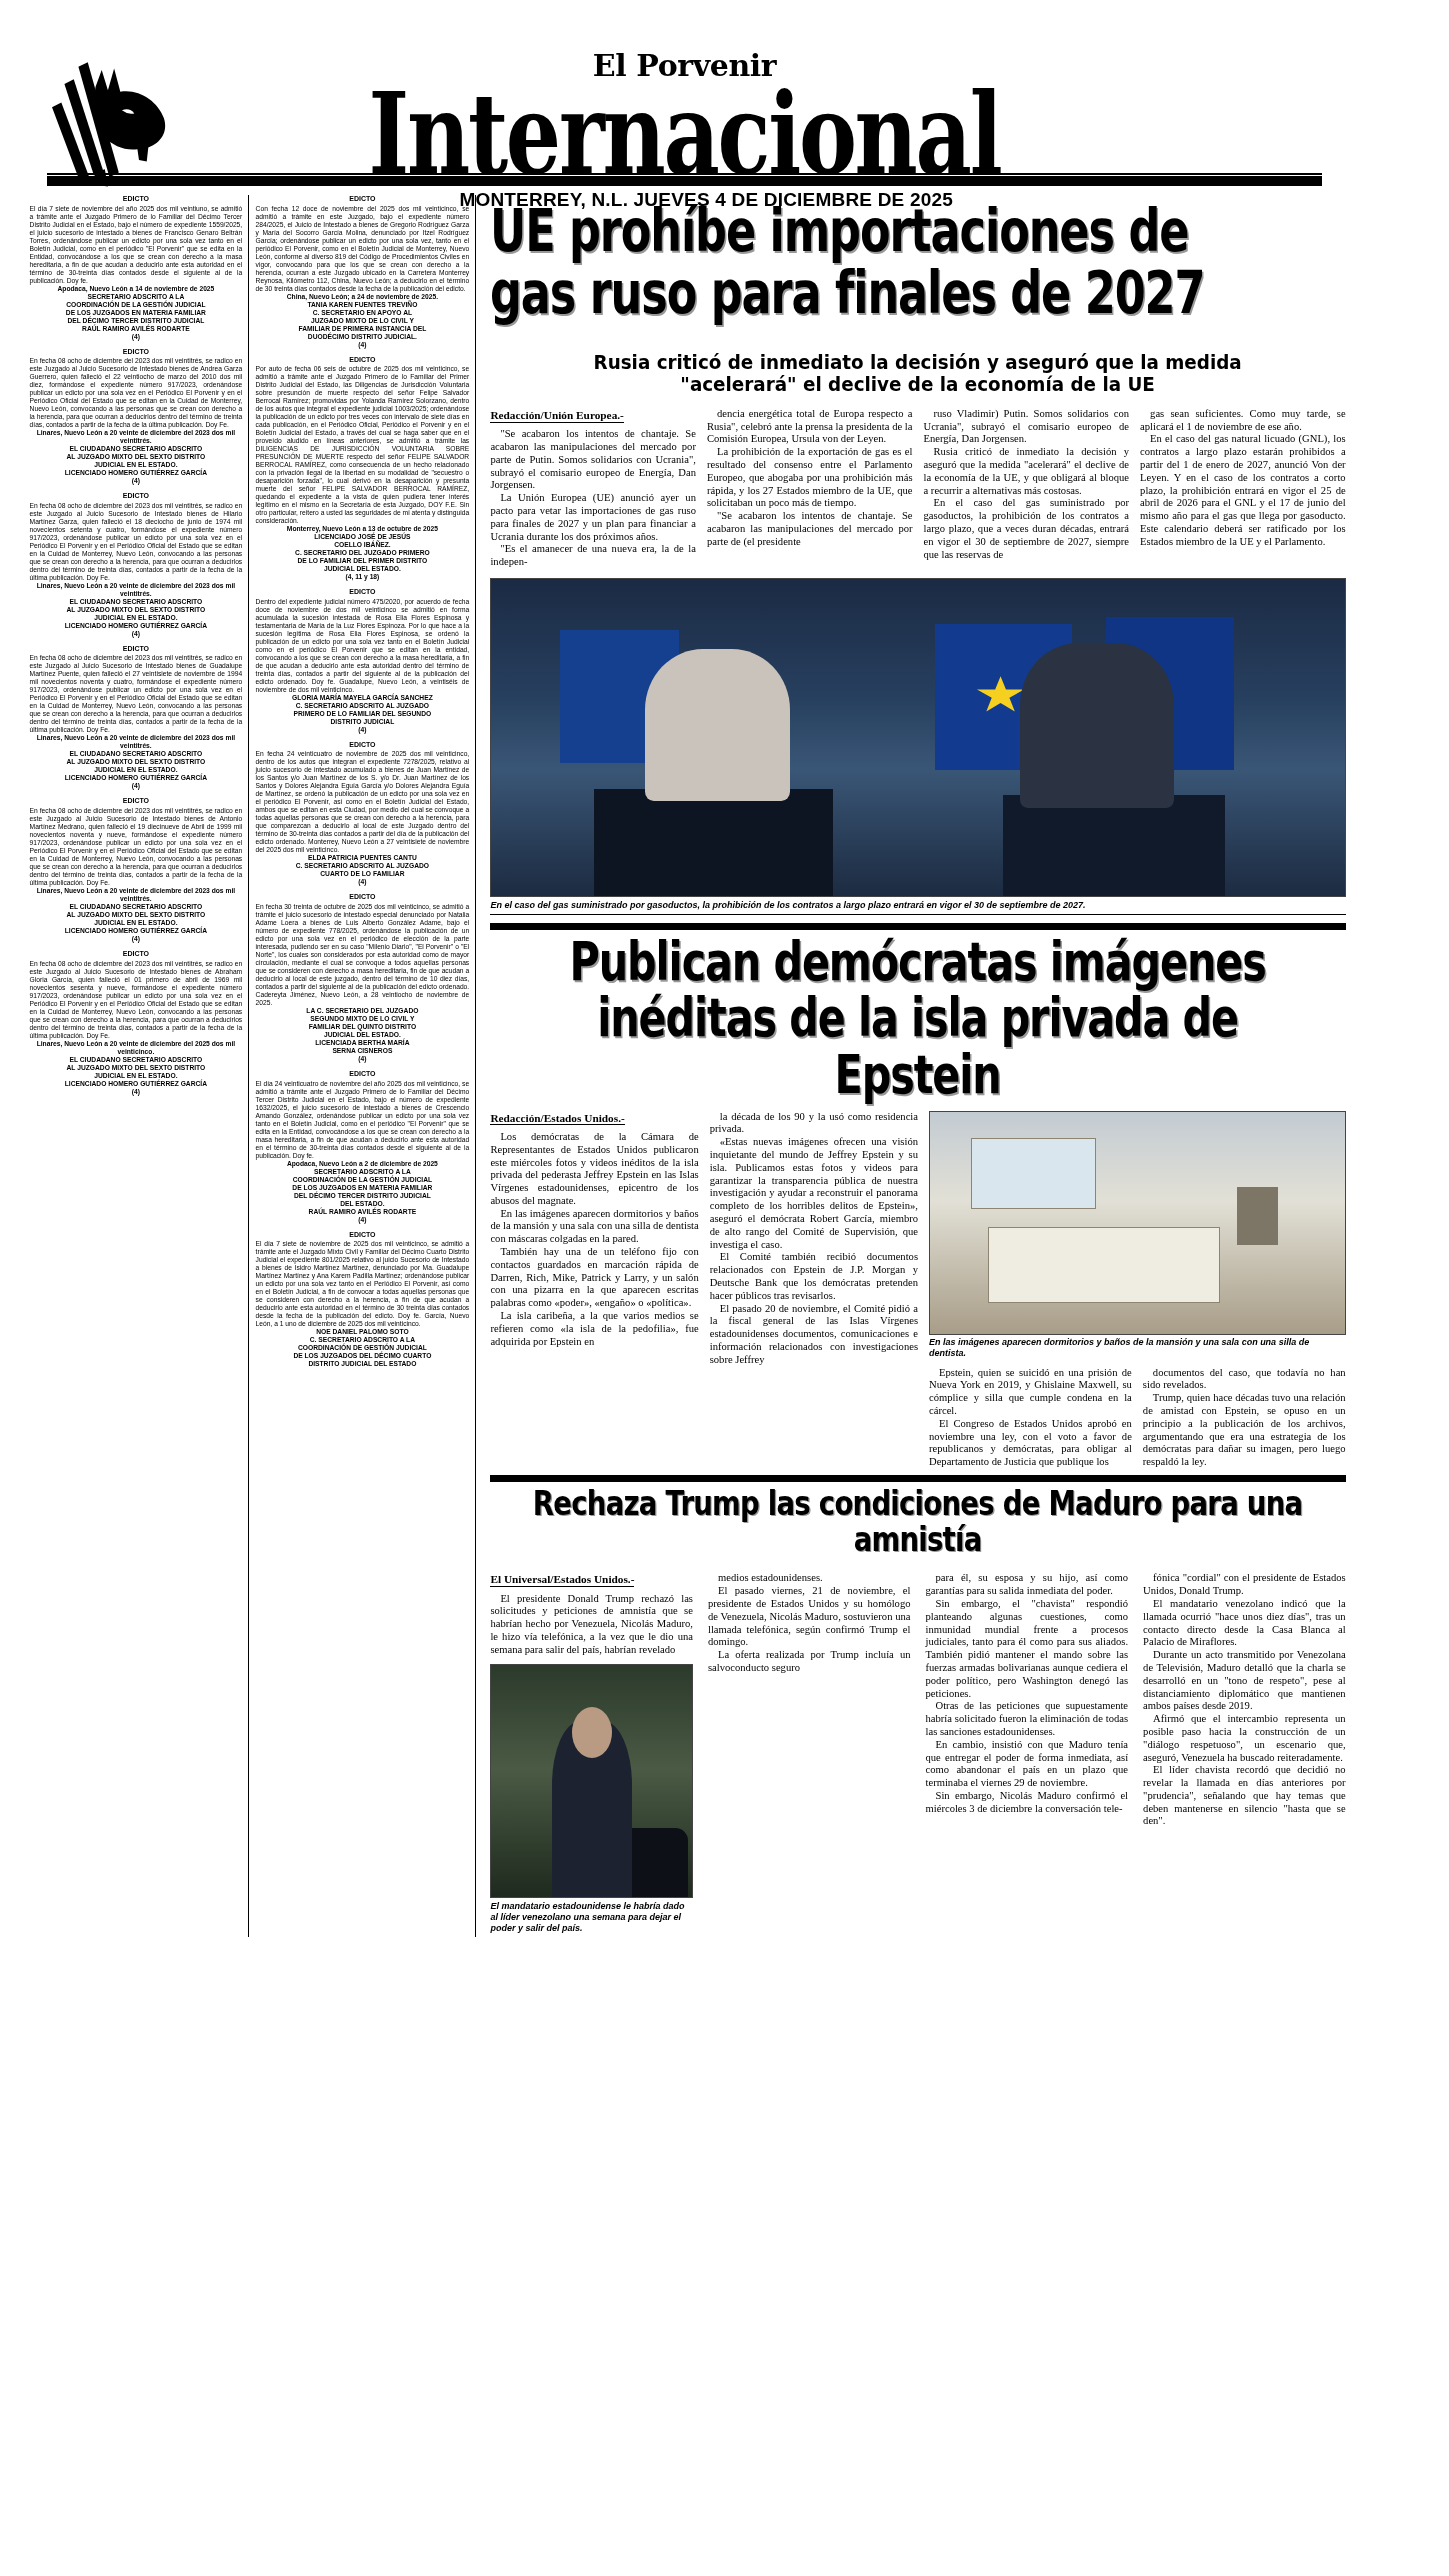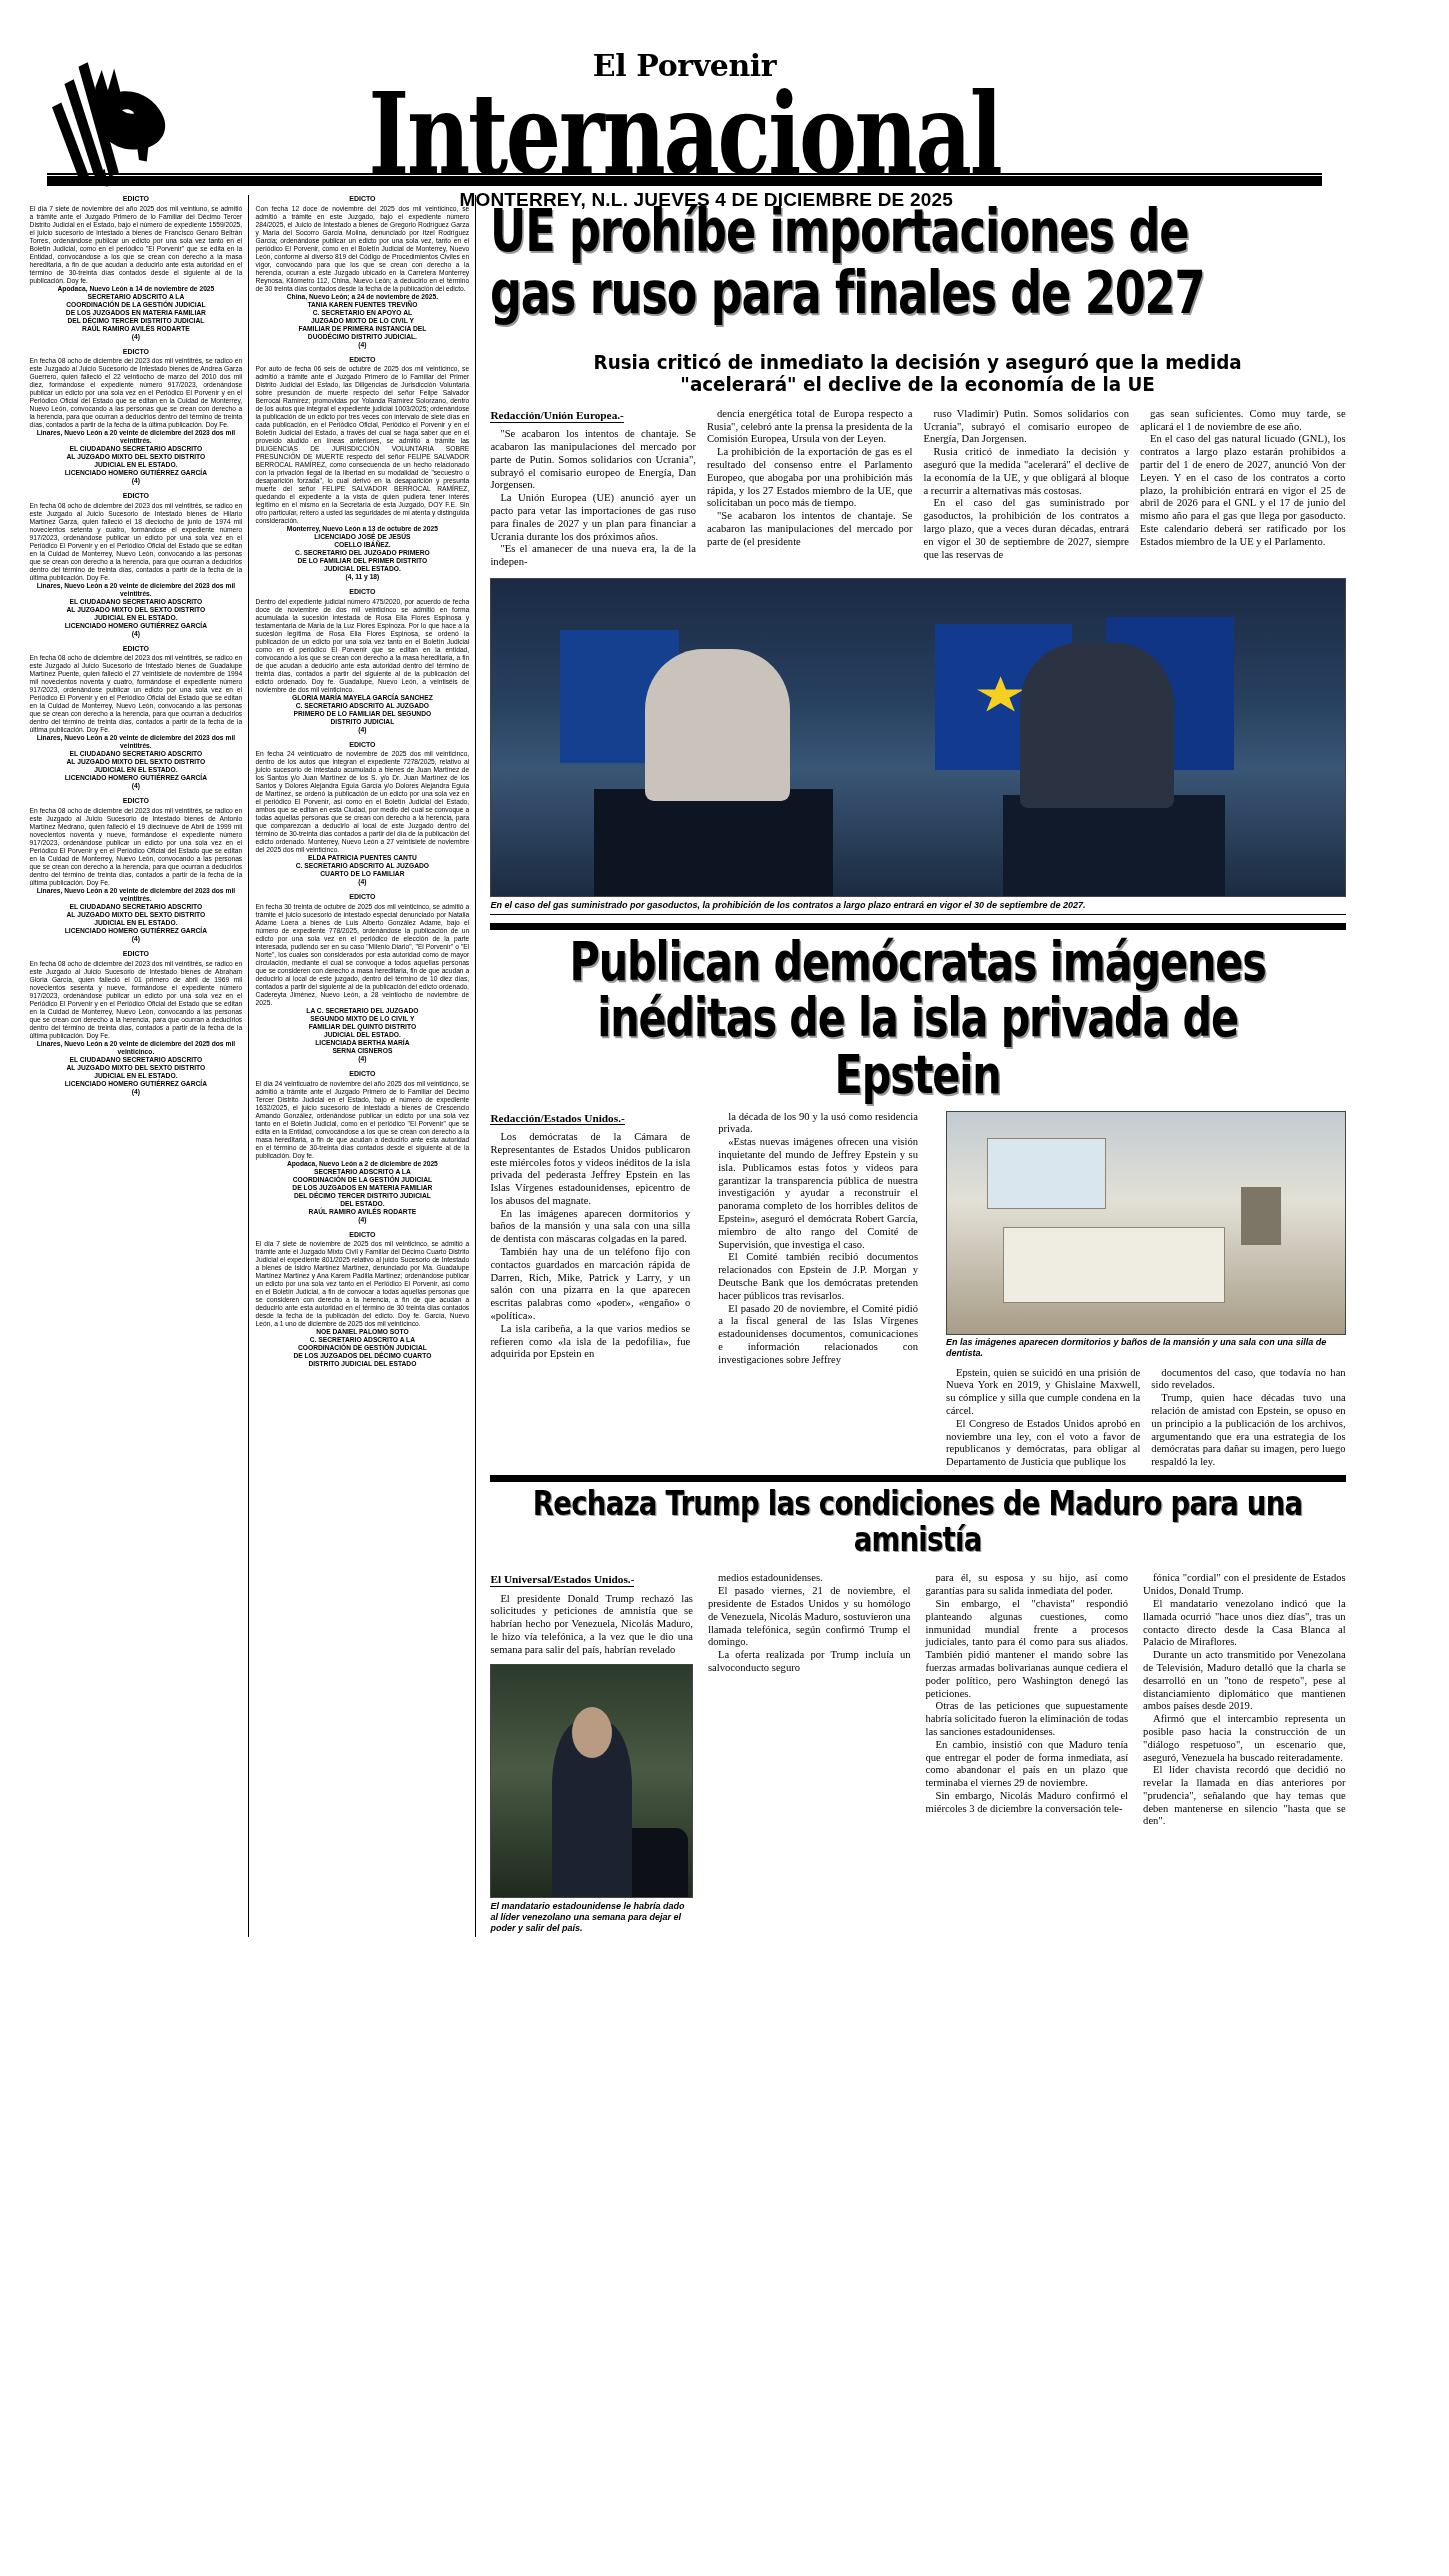--- a/index.html
+++ b/index.html
@@ -378,21 +378,21 @@
 
       <div class="sep-thick"></div>
 
       <div>
         <div class="headline-2">
           <div>Publican demócratas imágenes</div>
           <div>inéditas de la isla privada de Epstein</div>
         </div>
         <div style="height:20px"></div>
 
-        <div style="display:flex; gap:28px;">
+        <div style="display:flex; gap:11px;">
           <div style="flex:1 1 0;">
             <div class="byline">Redacción/Estados Unidos.-</div>
             <div class="newstext" id="s2c1">
                 <p>Los demócratas de la Cámara de Representantes de Estados Unidos publicaron este miércoles fotos y videos inéditos de la isla privada del pederasta Jeffrey Epstein en las Islas Vírgenes estadounidenses, epicentro de los abusos del magnate.</p>
                 <p>En las imágenes aparecen dormitorios y baños de la mansión y una sala con una silla de dentista con máscaras colgadas en la pared.</p>
                 <p>También hay una de un teléfono fijo con contactos guardados en marcación rápida de Darren, Rich, Mike, Patrick y Larry, y un salón con una pizarra en la que aparecen escritas palabras como «poder», «engaño» o «política».</p>
                 <p>La isla caribeña, a la que varios medios se refieren como «la isla de la pedofilia», fue adquirida por Epstein en</p>
               </div>
           </div>
           <div style="flex:1 1 0;">

